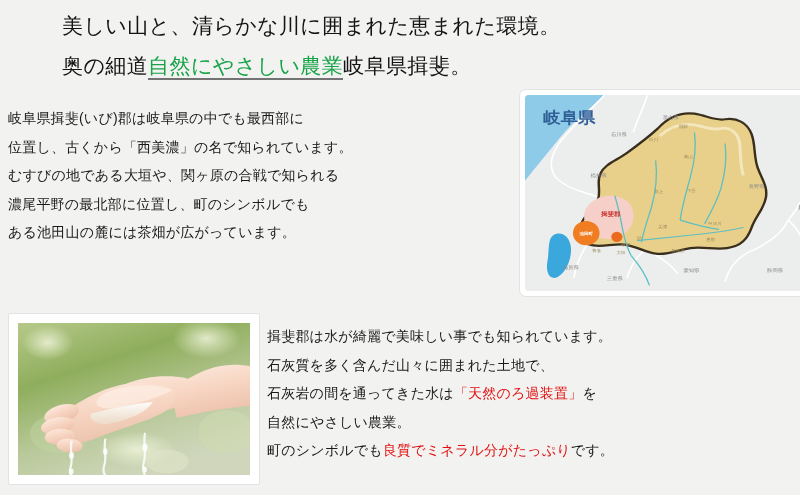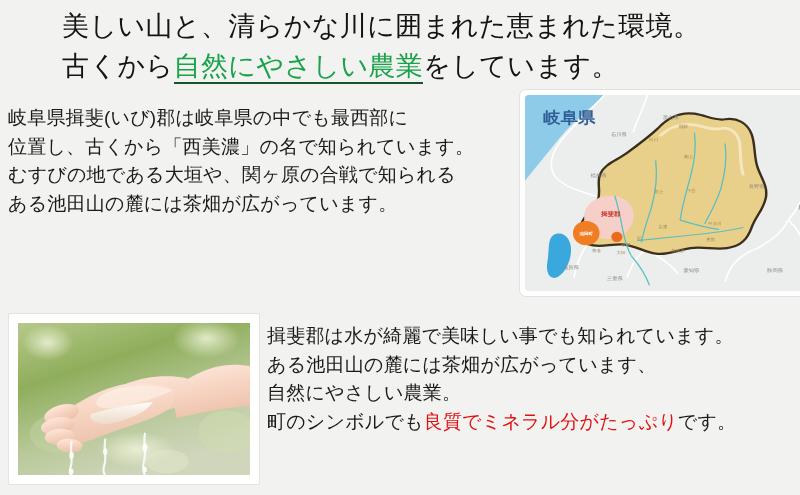--- a/index.html
+++ b/index.html
@@ -17,42 +17,42 @@
   }
 
   
   #heading {
     position: absolute;
     left: 62px;
     top: 6px;
     width: 700px;
   }
   .head-line {
-    font-size: 27px;
+    font-size: 21px;
     line-height: 40px;
     letter-spacing: 0.4px;
     white-space: nowrap;
     font-weight: 400;
     color: #141414;
   }
   .hl-green {
     color: #18a349;
-    border-bottom: 2px solid #14532d;
+    border-bottom: 2px solid #737373;
     padding-bottom: 1px;
   }
 
   
   #intro-text {
     position: absolute;
     left: 8px;
     top: 104px;
     width: 510px;
   }
   .body-line {
-    font-size: 19px;
+    font-size: 14px;
     line-height: 28.6px;
     letter-spacing: 0.2px;
     white-space: nowrap;
     color: #1a1a1a;
   }
 
   
   #map-panel {
     position: absolute;
     left: 519px;
@@ -136,27 +136,28 @@
   }
   .red {
     color: #e11111;
   }
 </style>
 </head>
 <body>
 
 <div id="heading">
   <div class="head-line">美しい山と、清らかな川に囲まれた恵まれた環境。</div>
-  <div class="head-line"><span>古くから</span><span class="hl-green">自然にやさしい農業</span><span>をしています。</span></div>
+  <div class="head-line"><span>奥の細道</span><span class="hl-green">自然にやさしい農業</span><span>岐阜県揖斐。</span></div>
 </div>
 
 <div id="intro-text">
   <div class="body-line">岐阜県揖斐(いび)郡は岐阜県の中でも最西部に</div>
   <div class="body-line">位置し、古くから「西美濃」の名で知られています。</div>
   <div class="body-line">むすびの地である大垣や、関ヶ原の合戦で知られる</div>
+  <div class="body-line">濃尾平野の最北部に位置し、町のシンボルでも</div>
   <div class="body-line">ある池田山の麓には茶畑が広がっています。</div>
 </div>
 
 <div id="map-panel">
   <div id="map-canvas">
     <svg viewBox="0 0 290 210" preserveAspectRatio="none">
 
       <rect x="0" y="0" width="290" height="210" fill="#eceded"></rect>
 
       <path d="M0,0 L78,0 C62,16 46,30 34,46 C22,62 10,78 0,92 Z" fill="#8ecbe8"></path>
@@ -306,16 +307,17 @@
         <ellipse cx="128" cy="126" rx="2.6" ry="3.8"></ellipse>
         <ellipse cx="54" cy="150" rx="2.0" ry="3.0"></ellipse>
         <ellipse cx="128" cy="148" rx="2.0" ry="3.0"></ellipse>
       </g>
     </svg>
   </div>
 </div>
 
 <div id="water-text">
   <div class="body-line">揖斐郡は水が綺麗で美味しい事でも知られています。</div>
-  <div class="body-line">ある池田山の麓には茶畑が広がっています、</div>
+  <div class="body-line">石灰質を多く含んだ山々に囲まれた土地で、</div>
+  <div class="body-line"><span>石灰岩の間を通ってきた水は</span><span class="red">「天然のろ過装置」</span><span>を</span></div>
   <div class="body-line">自然にやさしい農業。</div>
   <div class="body-line"><span>町のシンボルでも</span><span class="red">良質でミネラル分がたっぷり</span><span>です。</span></div>
 </div>
 
 </body></html>

